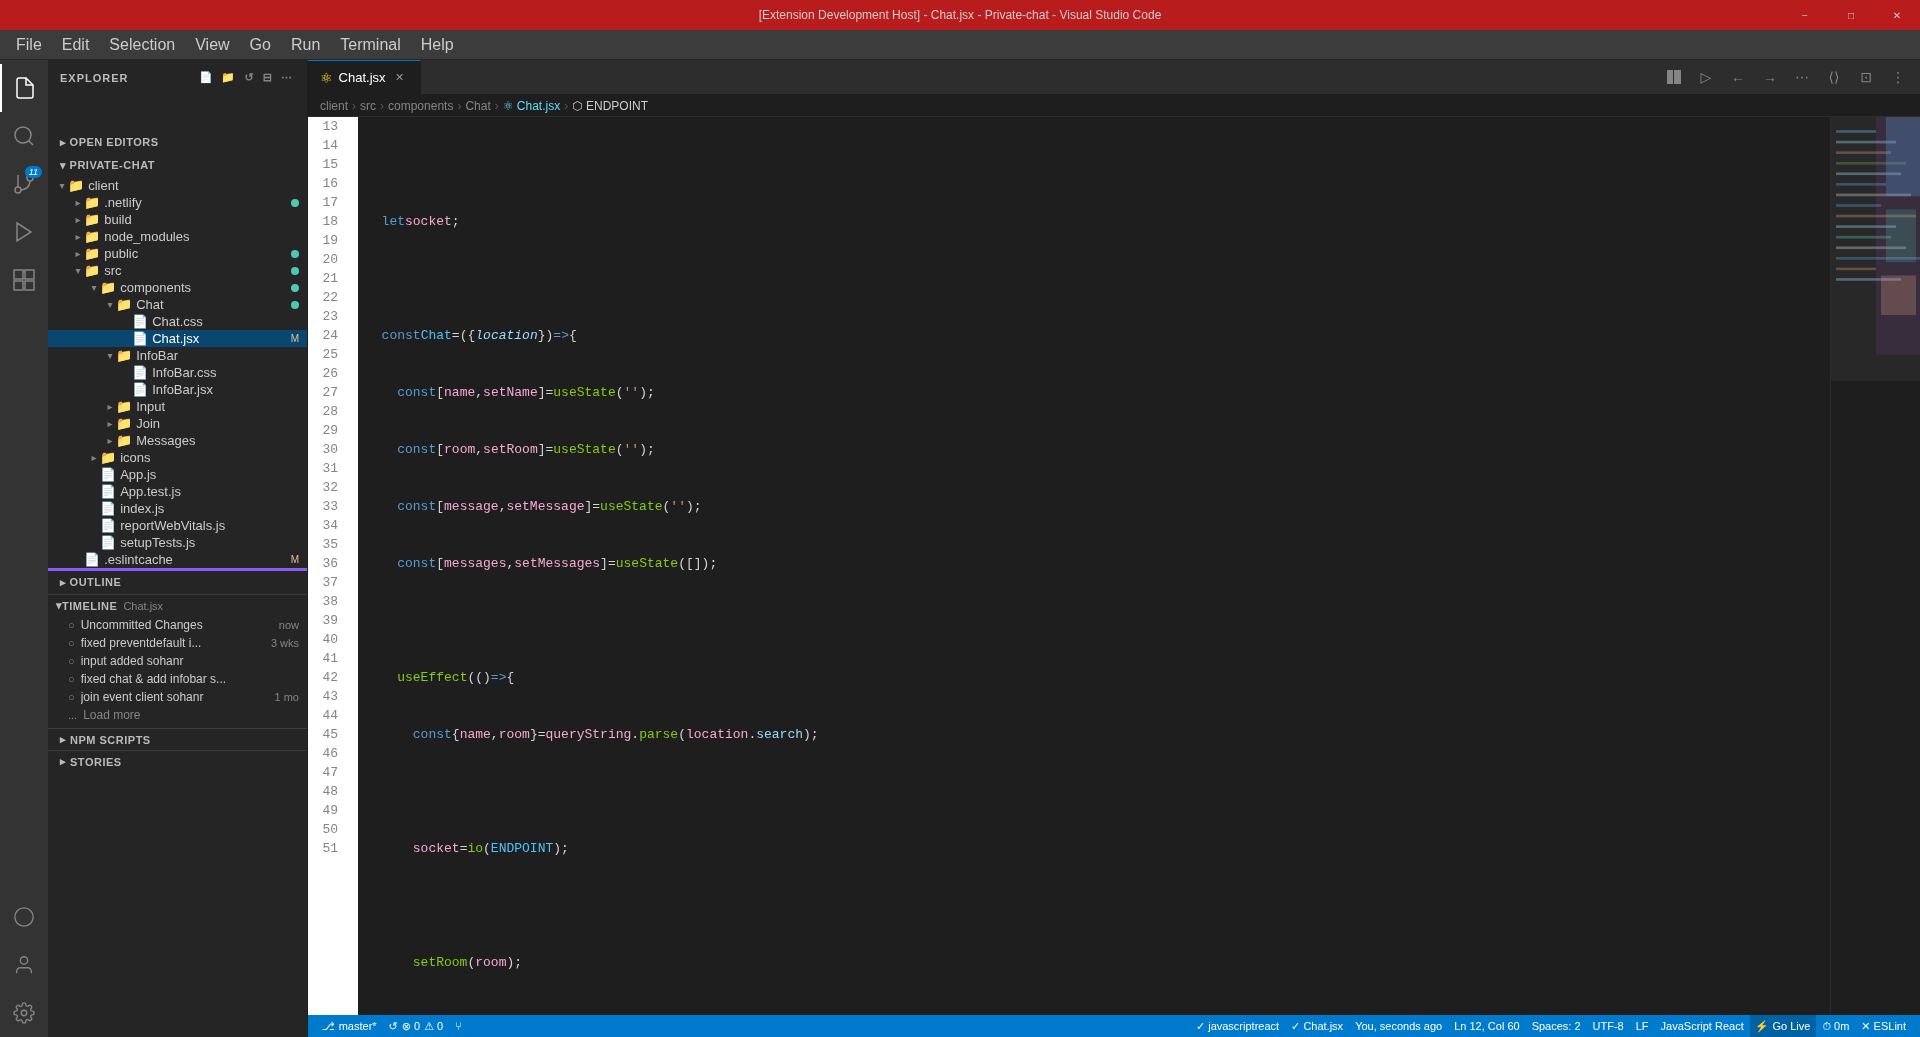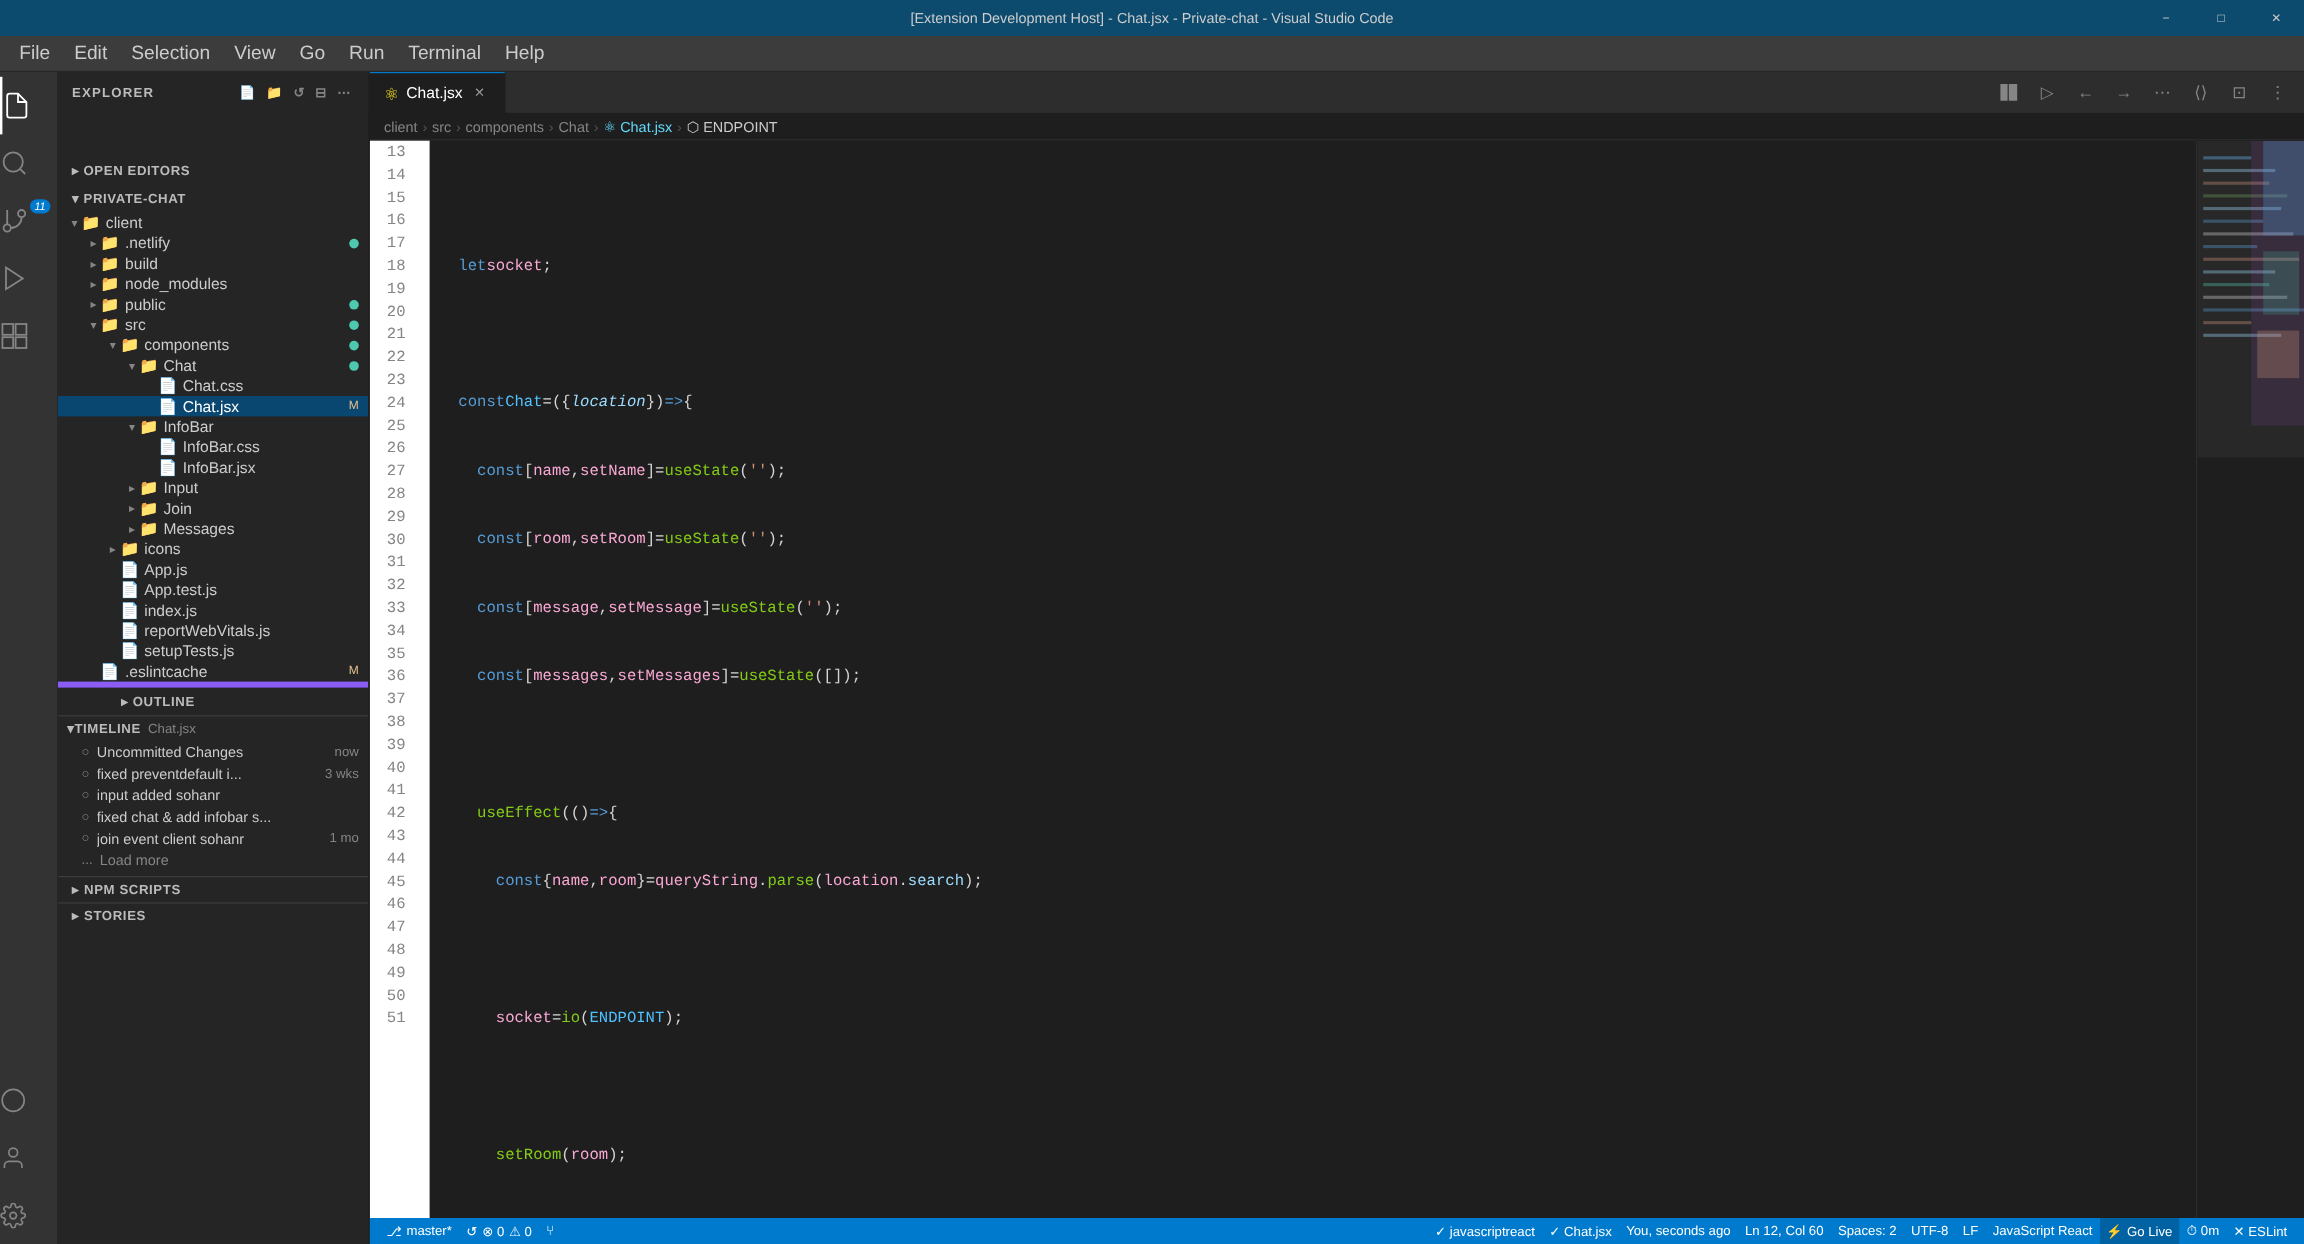--- a/index.html
+++ b/index.html
@@ -9,21 +9,21 @@
       color: #cccccc;
       width: 1920px;
       height: 1037px;
       overflow: hidden;
       font-size: 12px;
     }
 
     
     .title-bar {
       height: 30px;
-      background: #0c4a6e;
+      background: #b91c1c;
       display: flex;
       align-items: center;
       justify-content: center;
       position: relative;
       user-select: none;
     }
     .title-bar-text {
       font-size: 12px;
       color: #cccccc;
     }
@@ -77,21 +77,21 @@
       flex-direction: column;
       align-items: center;
       padding-top: 4px;
       flex-shrink: 0;
     }
     .activity-icon {
       width: 48px;
       height: 48px;
       display: flex;
       align-items: center;
-      justify-content: flex-start;
+      justify-content: center;
       cursor: pointer;
       color: #858585;
       font-size: 22px;
       position: relative;
       font-style: italic;
     }
     .activity-icon.active { color: #ffffff; border-left: 2px solid #ffffff; }
     .activity-icon .badge {
       position: absolute;
       top: 6px;
@@ -382,22 +382,21 @@
       color: #bbbbbb;
       cursor: pointer;
       display: flex;
       align-items: center;
       gap: 4px;
       border-top: 1px solid #3c3c3c;
     }
 
     
     .outline-section {
-      border-top: 5px solid #8b5cf6;
-      padding-left: 41px;
+      border-top: 3px solid #8b5cf6;
     }
 
     .folder-icon { color: #c8a96e; }
 
     .panel-section {
       font-size: 11px;
       font-weight: 600;
       text-transform: uppercase;
       letter-spacing: 0.5px;
       padding: 5px 12px;

